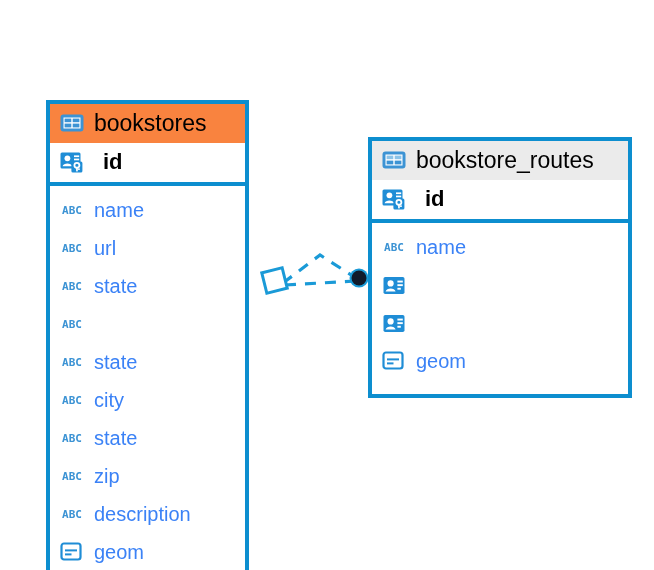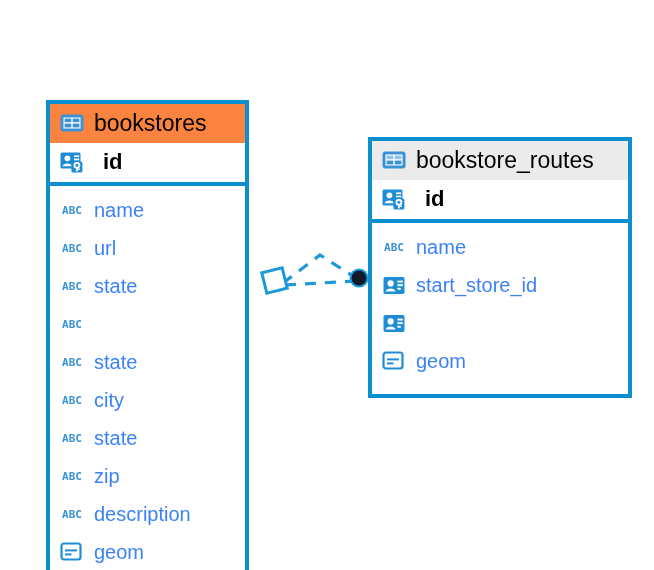--- a/index.html
+++ b/index.html
@@ -270,21 +270,20 @@
         <span class="icon icon-fk">
           <svg viewBox="0 0 26 26" xmlns="http://www.w3.org/2000/svg">
             <rect x="2.5" y="5" width="21" height="17" rx="1.8" fill="#1f8dd6"></rect>
             <circle cx="9.6" cy="11.4" r="3.1" fill="#ffffff"></circle>
             <path d="M4.6 19.6 C5.5 15.6 13.7 15.6 14.6 19.6 Z" fill="#ffffff"></path>
             <rect x="16.4" y="8.6" width="5.4" height="1.9" fill="#ffffff"></rect>
             <rect x="16.4" y="12.2" width="5.4" height="1.9" fill="#ffffff"></rect>
             <rect x="16.4" y="15.8" width="3.4" height="1.9" fill="#ffffff"></rect>
           </svg>
         </span>
-        <span class="field-label">start_store_id</span>
       </div>
 
       <div class="field-row">
         <span class="icon icon-fk">
           <svg viewBox="0 0 26 26" xmlns="http://www.w3.org/2000/svg">
             <rect x="2.5" y="5" width="21" height="17" rx="1.8" fill="#1f8dd6"></rect>
             <circle cx="9.6" cy="11.4" r="3.1" fill="#ffffff"></circle>
             <path d="M4.6 19.6 C5.5 15.6 13.7 15.6 14.6 19.6 Z" fill="#ffffff"></path>
             <rect x="16.4" y="8.6" width="5.4" height="1.9" fill="#ffffff"></rect>
             <rect x="16.4" y="12.2" width="5.4" height="1.9" fill="#ffffff"></rect>

